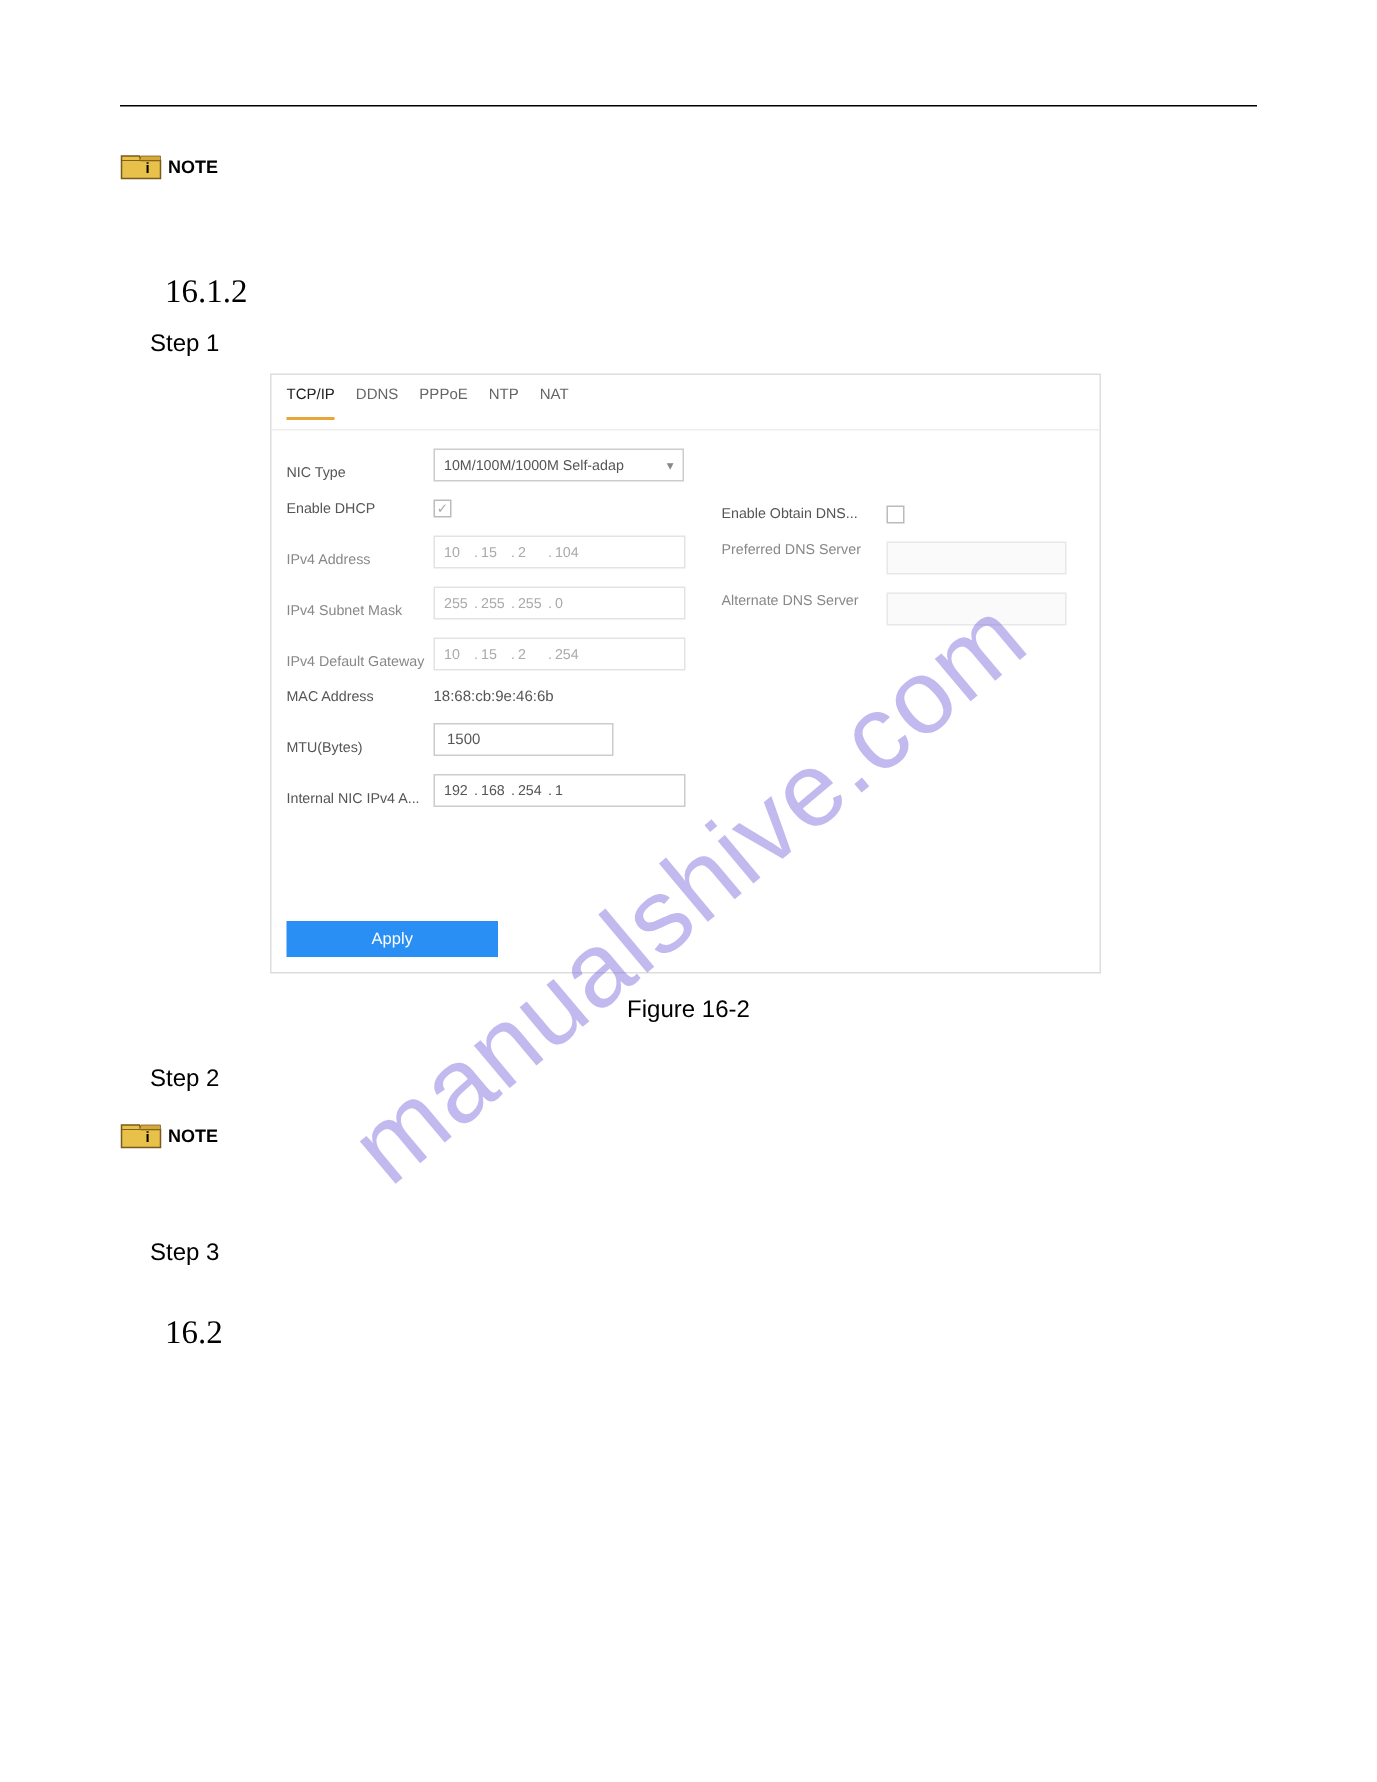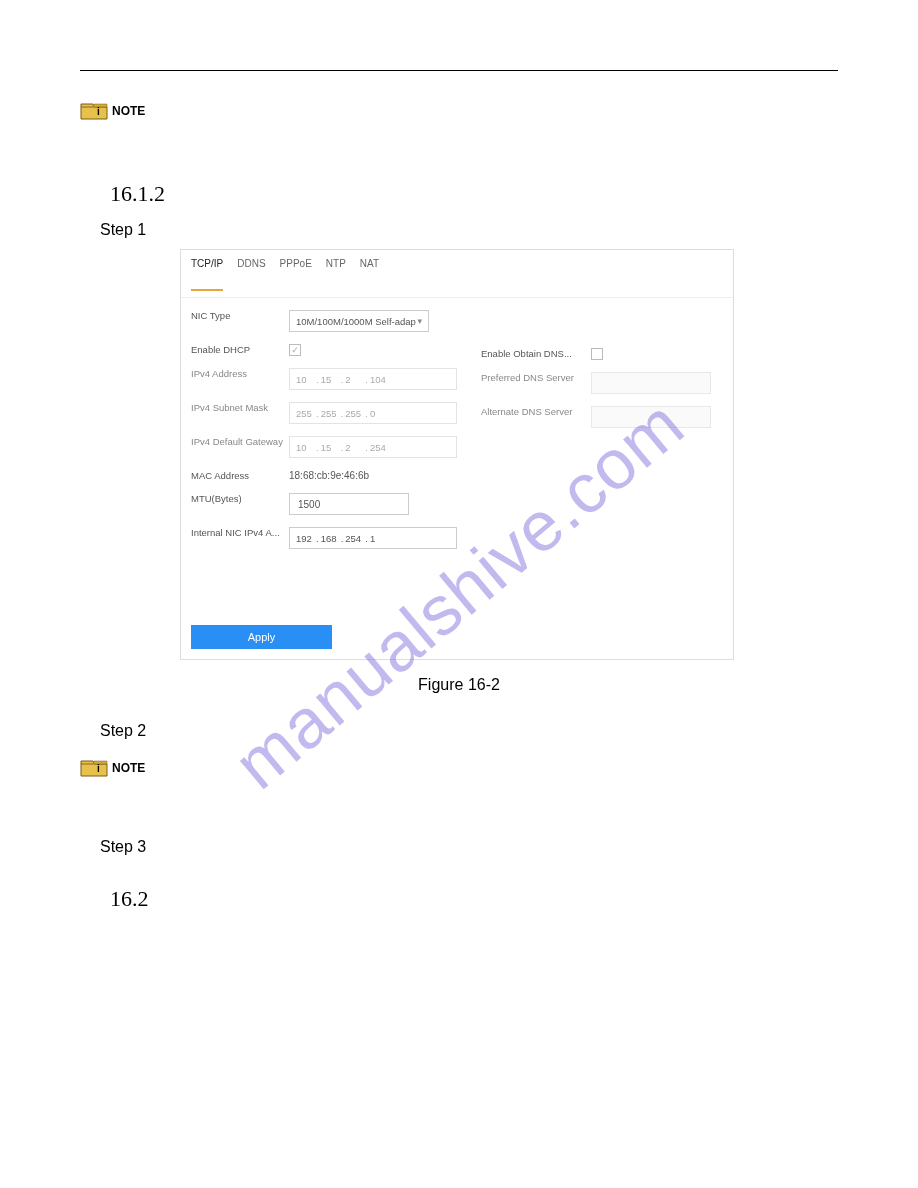--- a/index.html
+++ b/index.html
@@ -62,44 +62,44 @@
       color: #666;
       position: relative;
     }
     .tabs {
       display: flex;
       gap: 14px;
       padding: 8px 10px 6px 10px;
       border-bottom: 1px solid #eee;
     }
     .tab { color: #666; cursor: pointer; }
-    .tab.active { color: #222; border-bottom: 2px solid #e8a53a; padding-bottom: 20px; }
+    .tab.active { color: #222; border-bottom: 2px solid #e8a53a; padding-bottom: 9px; }
     .form-area {
       padding: 12px 10px 0 10px;
       position: relative;
       min-height: 300px;
     }
     .row {
       display: flex;
-      align-items: flex-start;
+      align-items: flex-end;
       margin-bottom: 12px;
     }
     .lbl {
       width: 98px;
       color: #888;
       font-size: 9.5px;
     }
     .lbl.dark { color: #555; }
     .select-box {
       display: flex;
       align-items: center;
       justify-content: space-between;
       border: 1px solid #ccc;
       height: 22px;
-      width: 140px;
+      width: 167px;
       padding: 0 6px;
       font-size: 9.5px;
       color: #555;
       background: #fff;
     }
     .chev { color: #888; font-size: 9px; }
     .checkbox {
       width: 12px; height: 12px;
       border: 1px solid #bbb;
       display: inline-flex;

